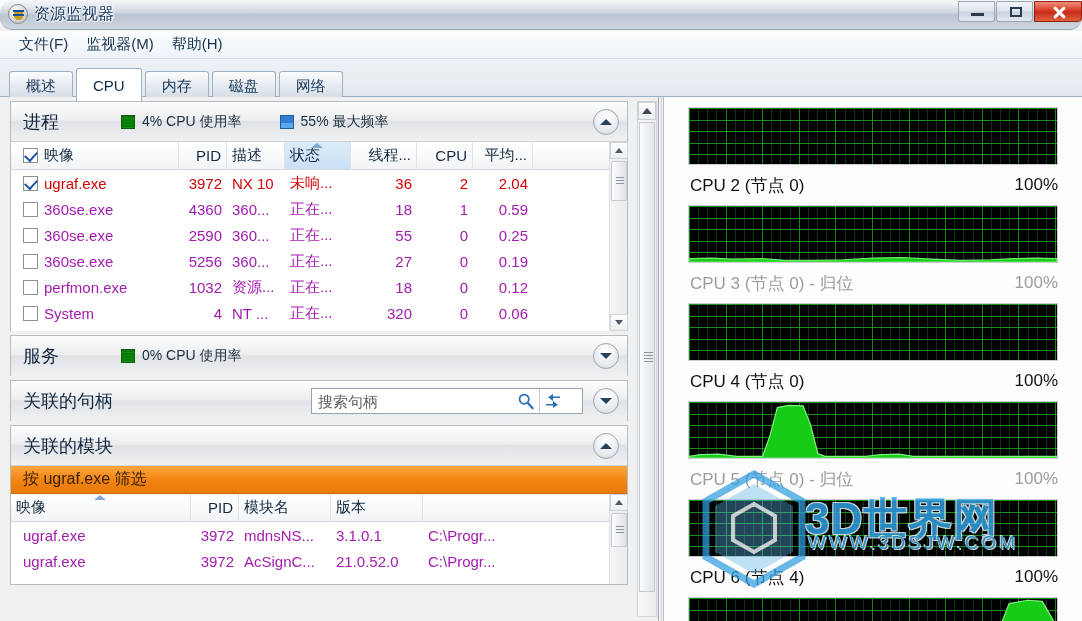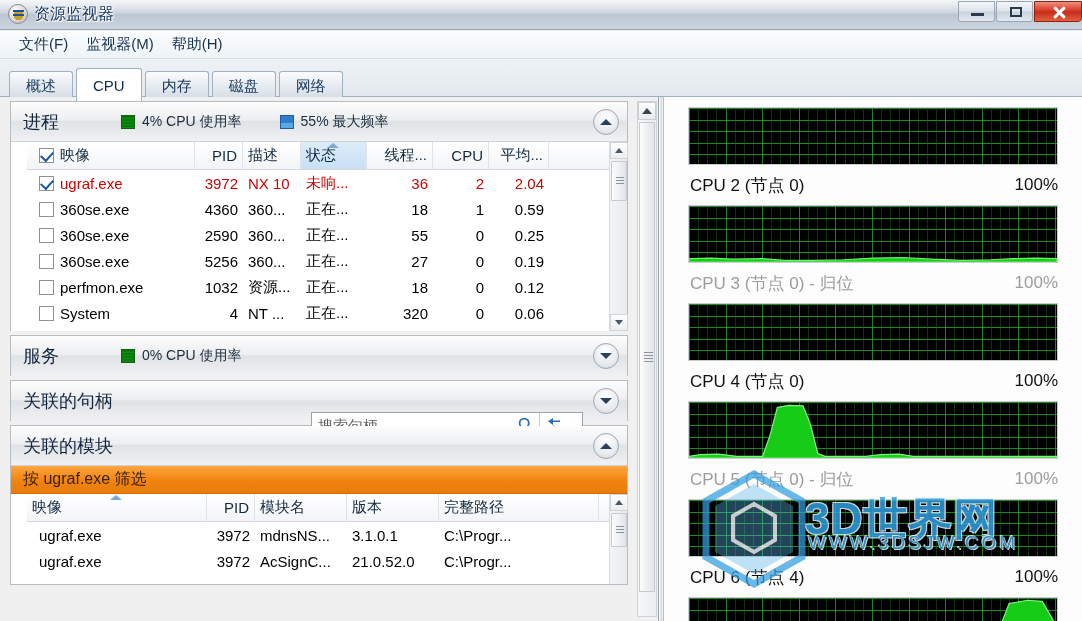--- a/index.html
+++ b/index.html
@@ -9,20 +9,21 @@
     background:#f0f0f0;
   }
   #app{ position:relative; width:1082px; height:621px; overflow:hidden;
         background:#f0f0f0; }
 
   
   .titlebar{
     position:absolute; left:0; top:0; width:1082px; height:30px;
     background:linear-gradient(to bottom,#d7dee6 0%,#c6cfda 45%,#bcc6d2 50%,#ccd5df 100%);
     border-bottom:1px solid #9aa5b1;
+    border-radius:13px;
   }
   .titlebar .glass{
     position:absolute; inset:0;
     background:linear-gradient(to bottom, rgba(255,255,255,.75), rgba(255,255,255,.05) 48%, rgba(255,255,255,0) 50%);
     pointer-events:none;
   }
   .title-icon{
     position:absolute; left:8px; top:4px; width:20px; height:20px;
     border-radius:50%;
     background:radial-gradient(circle at 35% 30%, #fdfdfd 0%, #e2e2e2 40%, #b8b8b8 100%);
@@ -106,28 +107,28 @@
   .chev{
     position:absolute; right:8px; top:7px; width:26px; height:26px; border-radius:50%;
     background:radial-gradient(circle at 50% 30%,#ffffff,#e6eaee 65%,#ccd3da);
     border:1px solid #9fa8b1; display:flex; align-items:center; justify-content:center;
   }
   .chev span{ display:block; width:0;height:0; border-left:6px solid transparent; border-right:6px solid transparent; }
   .chev.up span{ border-bottom:6px solid #28415c; }
   .chev.down span{ border-top:6px solid #28415c; }
 
   
-  .grid{ background:#fff; position:relative;padding-left:16px; }
+  .grid{ background:#fff; position:relative; }
   .ghead{ display:flex; height:28px; background:linear-gradient(to bottom,#ffffff,#f2f4f7);
           border-bottom:1px solid #d2d8de; position:relative;}
   .ghead .gc{ border-right:1px solid #dfe3e8; font-size:15px; color:#13293f;
               display:flex; align-items:center; padding:0 5px; position:relative; }
   .ghead .gc.sorted{ background:linear-gradient(to bottom,#dcecf9,#c9e0f5); }
   .grow{ display:flex; height:26px; align-items:center; }
-  .grow .gc{ font-size:15px; color:#000000; display:flex; align-items:center; padding:0 5px; }
+  .grow .gc{ font-size:15px; color:#a21caf; display:flex; align-items:center; padding:0 5px; }
   .grow.alert .gc{ color:#d40000; }
   .num{ justify-content:flex-end !important; }
   .cb{ width:15px; height:15px; border:1px solid #8c9097; background:#fff; margin-left:7px; margin-right:6px;
        position:relative; flex:none; }
   .cb.on::after{
     content:""; position:absolute; left:3px; top:0px; width:6px; height:10px;
     border:solid #1d55a3; border-width:0 2px 2px 0; transform:rotate(42deg);
   }
   .cb.on.red::after{ border-color:#2157a6; }
   .sortarrow{ position:absolute; left:50%; top:1px; margin-left:-7px;
@@ -142,21 +143,21 @@
   .vsb .ar.t{ top:0; } .vsb .ar.b{ bottom:0; }
   .vsb .ar i{ display:block;width:0;height:0;border-left:4px solid transparent;border-right:4px solid transparent;}
   .vsb .ar.t i{ border-bottom:5px solid #4a5765;} .vsb .ar.b i{ border-top:5px solid #4a5765;}
   .vsb .thumb{ position:absolute; left:1px; width:16px;
      background:linear-gradient(to right,#fcfcfd,#eef0f3,#dfe3e7); border:1px solid #c6cbd1; border-radius:1px;}
   .vsb .thumb::after{ content:""; position:absolute; left:4px; top:50%; margin-top:-4px; width:8px; height:8px;
      background:repeating-linear-gradient(to bottom,#8d949c 0 1px,transparent 1px 3px); }
 
   
   .searchwrap{ position:absolute; left:300px; top:7px; width:272px; height:26px;
-     background:#fff; border:1px solid #9aa1a9; display:flex; align-items:center;margin-top:24px; }
+     background:#fff; border:1px solid #9aa1a9; display:flex; align-items:center; }
   .searchwrap input{ border:none; outline:none; width:195px; margin-left:6px;
      font-size:15px; color:#222; font-family:"Liberation Sans",sans-serif; background:transparent;}
   .searchwrap input::placeholder{ color:#5c5c5c; }
   .s-ico{ width:26px; height:24px; display:flex; align-items:center; justify-content:center; position:relative;}
   .s-ico.sep{ border-left:1px solid #c7ccd2; }
 
   .filterbar{
     height:28px; background:linear-gradient(to bottom,#ffa640,#f1830f 55%,#e87c0b);
     border-bottom:1px solid #d06f07; display:flex; align-items:center;
     font-size:16px; color:#3a2200; padding-left:12px; white-space:nowrap;
@@ -432,23 +433,20 @@
           </div>
           <div class="gc num" style="width:48px;">
               <span>PID</span>
             </div>
           <div class="gc" style="width:92px;">
               <span>模块名</span>
             </div>
           <div class="gc" style="width:92px;">
               <span>版本</span>
             </div>
-          <div class="gc" style="width:160px;">
-              <span>完整路径</span>
-            </div>
           <div class="gc" style="flex:1;"></div>
         </div>
         <div class="grow">
           <div class="gc" style="width:180px;padding-left:12px;">ugraf.exe</div>
           <div class="gc num" style="width:48px;">3972</div>
           <div class="gc" style="width:92px;">mdnsNS...</div>
           <div class="gc" style="width:92px;">3.1.0.1</div>
           <div class="gc" style="width:160px;">C:\Progr...</div>
         </div>
         <div class="grow">

